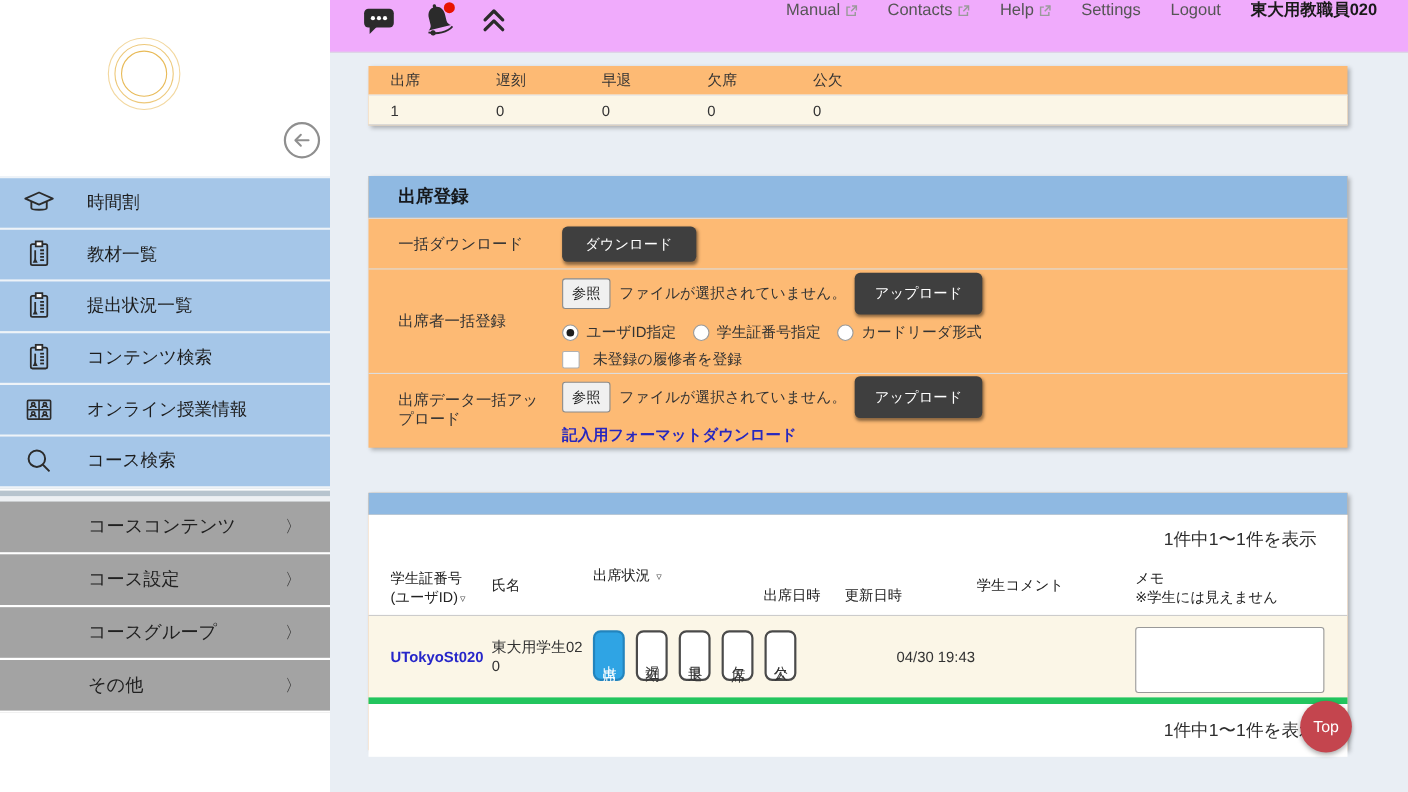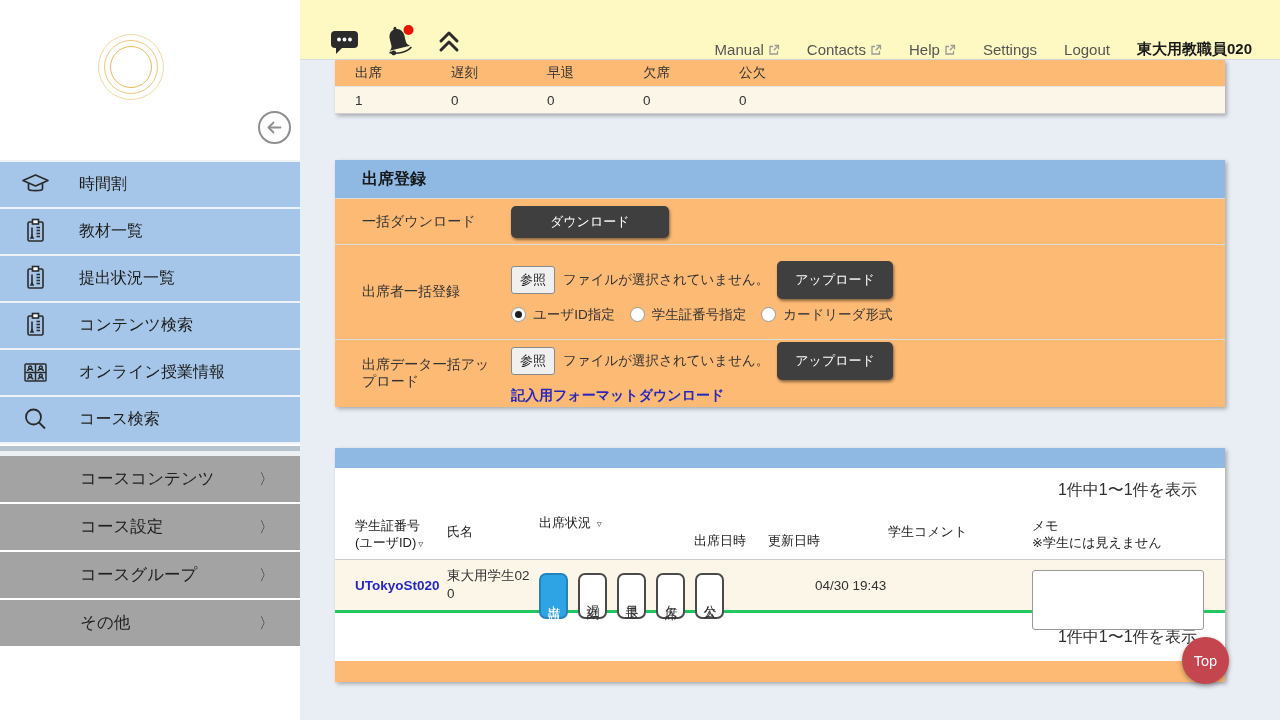--- a/index.html
+++ b/index.html
@@ -20,21 +20,21 @@
 
   .menu { border-top:2px solid #eef3f8; }
   .menu-item { height:47px; background:#a5c6e8; border-bottom:2px solid #eef3f8; display:flex; align-items:center; cursor:pointer; }
   .menu-item .micon { width:31px; height:31px; margin-left:20px; flex-shrink:0; display:flex; }
   .menu-item .mlabel { margin-left:28px; font-size:16px; color:#1d1d1d; }
   .menu-gap { height:12px; background:#b7c4ce; border-top:2px solid #fdfdfd; border-bottom:5px solid #edf0f3; }
   .submenu-item { height:48px; background:#a3a3a3; border-bottom:2px solid #fff; display:flex; align-items:center; padding:0 26px 0 80px; font-size:16.5px; color:#202020; cursor:pointer; }
   .submenu-item .chev { margin-left:auto; font-size:15px; color:#333; }
 
   
-  .topbar { position:absolute; left:300px; top:0; width:980px; height:60px; background:#fef9c3; border-bottom:1px solid #d9dde2; display:flex; align-items:flex-end; }
+  .topbar { position:absolute; left:300px; top:0; width:980px; height:48px; background:#f0abfc; border-bottom:1px solid #d9dde2; display:flex; align-items:flex-start; }
   .topbar-icons { display:flex; align-items:center; gap:20px; margin-left:30px; }
   .icon-btn { background:none; border:none; cursor:pointer; display:flex; position:relative; padding:0; }
   .topbar-right { margin-left:auto; margin-right:28px; display:flex; align-items:center; gap:27px; }
   .top-link { font-size:15px; color:#555; text-decoration:none; display:flex; align-items:center; gap:4px; cursor:pointer; }
   .username { font-size:15px; font-weight:bold; color:#1a1a1a; }
 
   
   .main { position:absolute; left:300px; top:60px; width:980px; height:660px; background:#e9eef4; }
   .box { position:absolute; left:35px; width:890px; background:#fdba74; box-shadow:2px 2px 4px rgba(0,0,0,.28); }
 
@@ -48,42 +48,42 @@
   
   .box-register { top:100px; height:247px; }
   .panel-header { height:38px; background:#8fb9e2; display:flex; align-items:center; padding-left:27px; font-size:16px; font-weight:bold; color:#16181c; }
   .panel-row { display:flex; align-items:center; border-top:1px solid #ddd; }
   .panel-row:first-of-type { border-top:none; }
   .row-label { width:176px; padding-left:27px; font-size:14px; color:#333; flex-shrink:0; line-height:1.25; }
   .row-dl { height:46px; }
   .row-bulk { height:95px; }
   .row-upload { height:67px; }
   .btn-dark { background:#3f3f3f; color:#fff; font-size:13px; border:none; border-radius:5px; box-shadow:1px 2px 3px rgba(0,0,0,.45); cursor:pointer; }
-  .btn-download { padding:7px 39px; }
+  .btn-download { padding:7px 21px; }
   .btn-upload { padding:10px 18px; margin-left:8px; }
   .btn-browse { background:#f0f0f0; border:1px solid #8a8a8a; border-radius:3px; font-size:13px; color:#222; padding:4px 8px; cursor:pointer; }
   .stack { display:flex; flex-direction:column; justify-content:center; gap:7px; }
   .file-line { display:flex; align-items:center; }
   .file-text { font-size:13.5px; color:#333; margin-left:8px; }
   .radio-line { display:flex; align-items:center; font-size:13.5px; color:#333; }
   .radio { width:15px; height:15px; border:1.5px solid #9a9a9a; border-radius:50%; position:relative; margin-right:7px; flex-shrink:0; cursor:pointer; background:#fff; }
   .radio.sel::after { content:''; position:absolute; inset:3px; background:#1d1d1d; border-radius:50%; }
   .radio-lbl { margin-right:15px; cursor:pointer; }
   .check-line { display:flex; align-items:center; font-size:13.5px; color:#333; }
   .checkbox { width:16px; height:16px; border:1.5px solid #b0b0b0; border-radius:2px; margin-right:12px; background:#fff; cursor:pointer; }
   .format-link { font-size:14px; font-weight:600; color:#2727be; text-decoration:none; cursor:pointer; }
 
   
   .box-list { top:388px; height:234px; }
   .blue-strip { height:20px; background:#8fb9e2; }
   .tbl-head { height:92px; position:relative; border-bottom:1px solid #ccc; background:#fff; }
   .count-top { position:absolute; right:28px; top:12px; font-size:16px; color:#2e2e2e; }
   .cols { position:absolute; left:0; bottom:7px; width:100%; display:flex; align-items:flex-end; font-size:13px; color:#222; line-height:1.35; }
   .sort { font-size:10px; color:#555; margin-left:2px; }
-  .tbl-row { height:53px; background:#fbf6e7; border-bottom:3px solid #22c55e; position:relative; }
+  .tbl-row { height:80px; background:#fbf6e7; border-bottom:6px solid #22c55e; position:relative; }
   .sid-link { position:absolute; left:20px; top:50%; transform:translateY(-50%); font-size:13.5px; font-weight:bold; color:#2626c9; text-decoration:none; cursor:pointer; }
   .sname { position:absolute; left:112px; top:50%; transform:translateY(-50%); width:84px; font-size:13.5px; color:#333; line-height:1.3; word-break:break-all; }
   .status-btns { position:absolute; left:204px; top:13px; display:flex; gap:10px; }
   .st-btn { width:29px; height:46px; border:2px solid #4a4a4a; border-radius:7px; background:#fff; color:#333; font-size:13px; writing-mode:vertical-rl; text-orientation:upright; display:flex; align-items:center; justify-content:center; letter-spacing:1px; cursor:pointer; padding:0; font-family:inherit; }
   .st-btn.sel { background:#2fa4e4; border-color:#2384bd; color:#fff; }
   .row-dt { position:absolute; left:480px; top:50%; transform:translateY(-50%); font-size:13.5px; color:#333; }
   .memo-area { position:absolute; left:697px; top:10px; width:172px; height:60px; border:1px solid #999; border-radius:3px; resize:none; background:#fff; }
   .tbl-foot { height:48px; display:flex; align-items:center; justify-content:flex-end; padding-right:28px; font-size:16px; color:#2e2e2e; background:#fff; }
 
   .top-btn { position:absolute; left:882px; top:577px; width:47px; height:47px; border-radius:50%; background:#c4454e; border:none; color:#fff; font-size:14.5px; display:flex; align-items:center; justify-content:center; box-shadow:0 2px 5px rgba(0,0,0,.35); cursor:pointer; z-index:6; font-family:inherit; }
@@ -328,20 +328,24 @@
           <button class="btn-dark btn-upload">アップロード</button>
         </div>
         <div class="radio-line">
           <span class="radio sel"></span>
           <span class="radio-lbl">ユーザID指定</span>
           <span class="radio"></span>
           <span class="radio-lbl">学生証番号指定</span>
           <span class="radio"></span>
           <span class="radio-lbl">カードリーダ形式</span>
         </div>
+        <div class="check-line">
+          <span class="checkbox"></span>
+          <span>未登録の履修者を登録</span>
+        </div>
       </div>
     </div>
 
     <div class="panel-row row-upload">
       <div class="row-label" style="width:176px;"><span style="display:inline-block;max-width:132px;font-family:Liberation Serif, serif;">出席データ一括アップロード</span></div>
       <div class="stack">
         <div class="file-line">
           <button class="btn-browse">参照</button>
           <span class="file-text">ファイルが選択されていません。</span>
           <button class="btn-dark btn-upload">アップロード</button>

